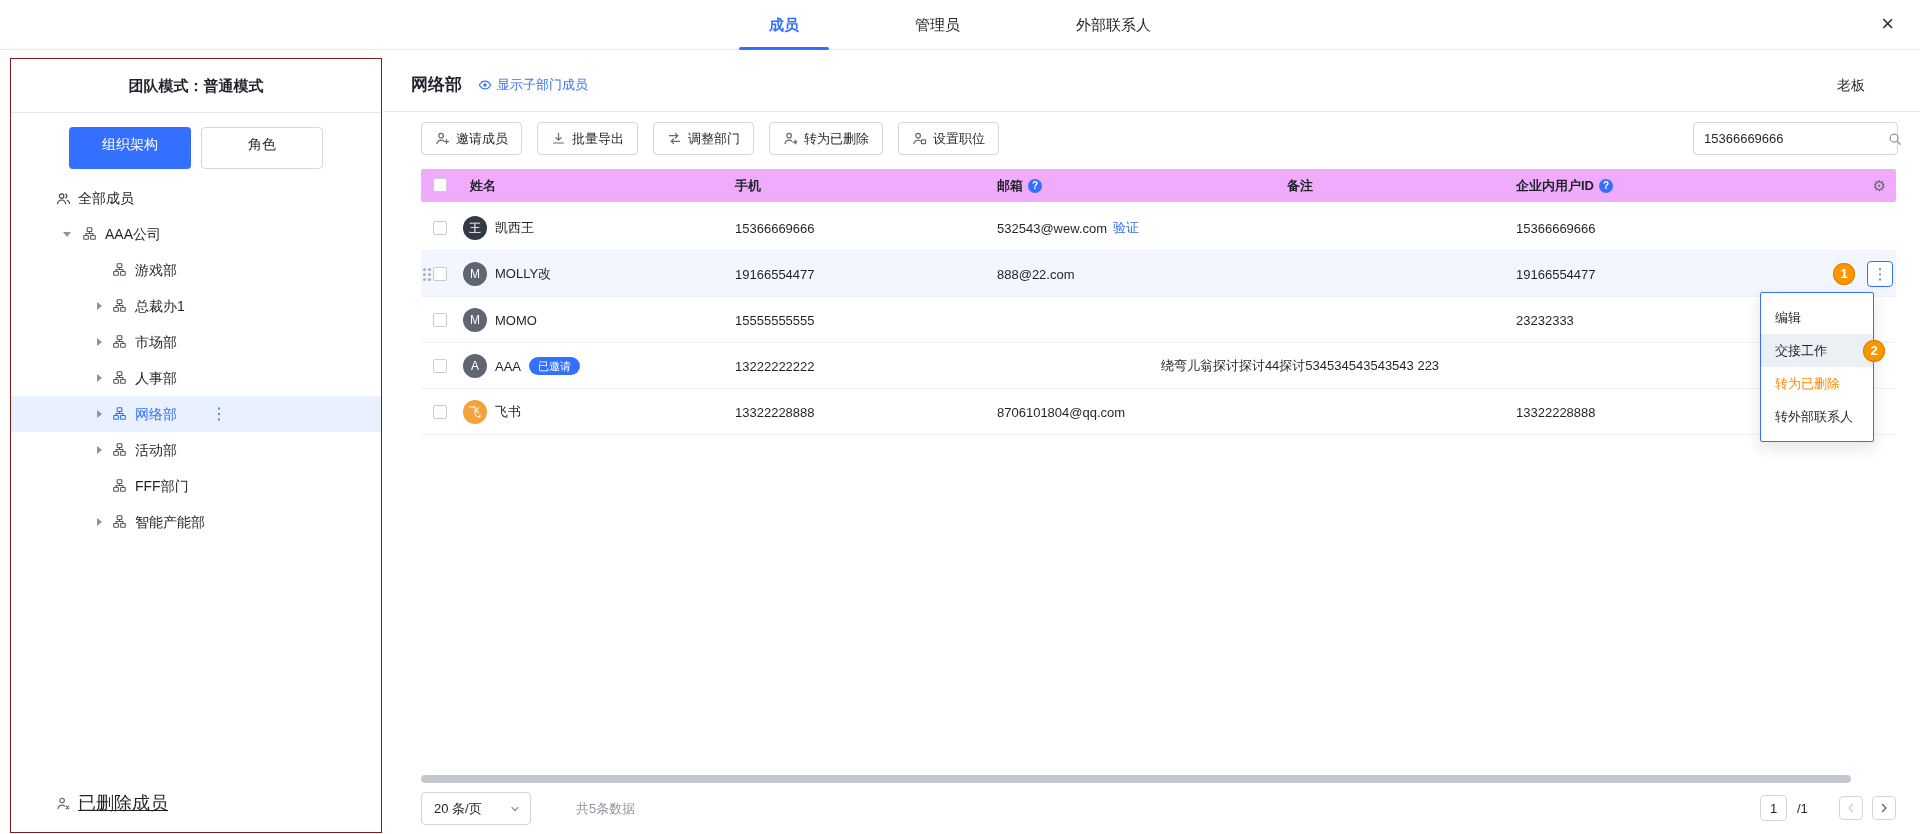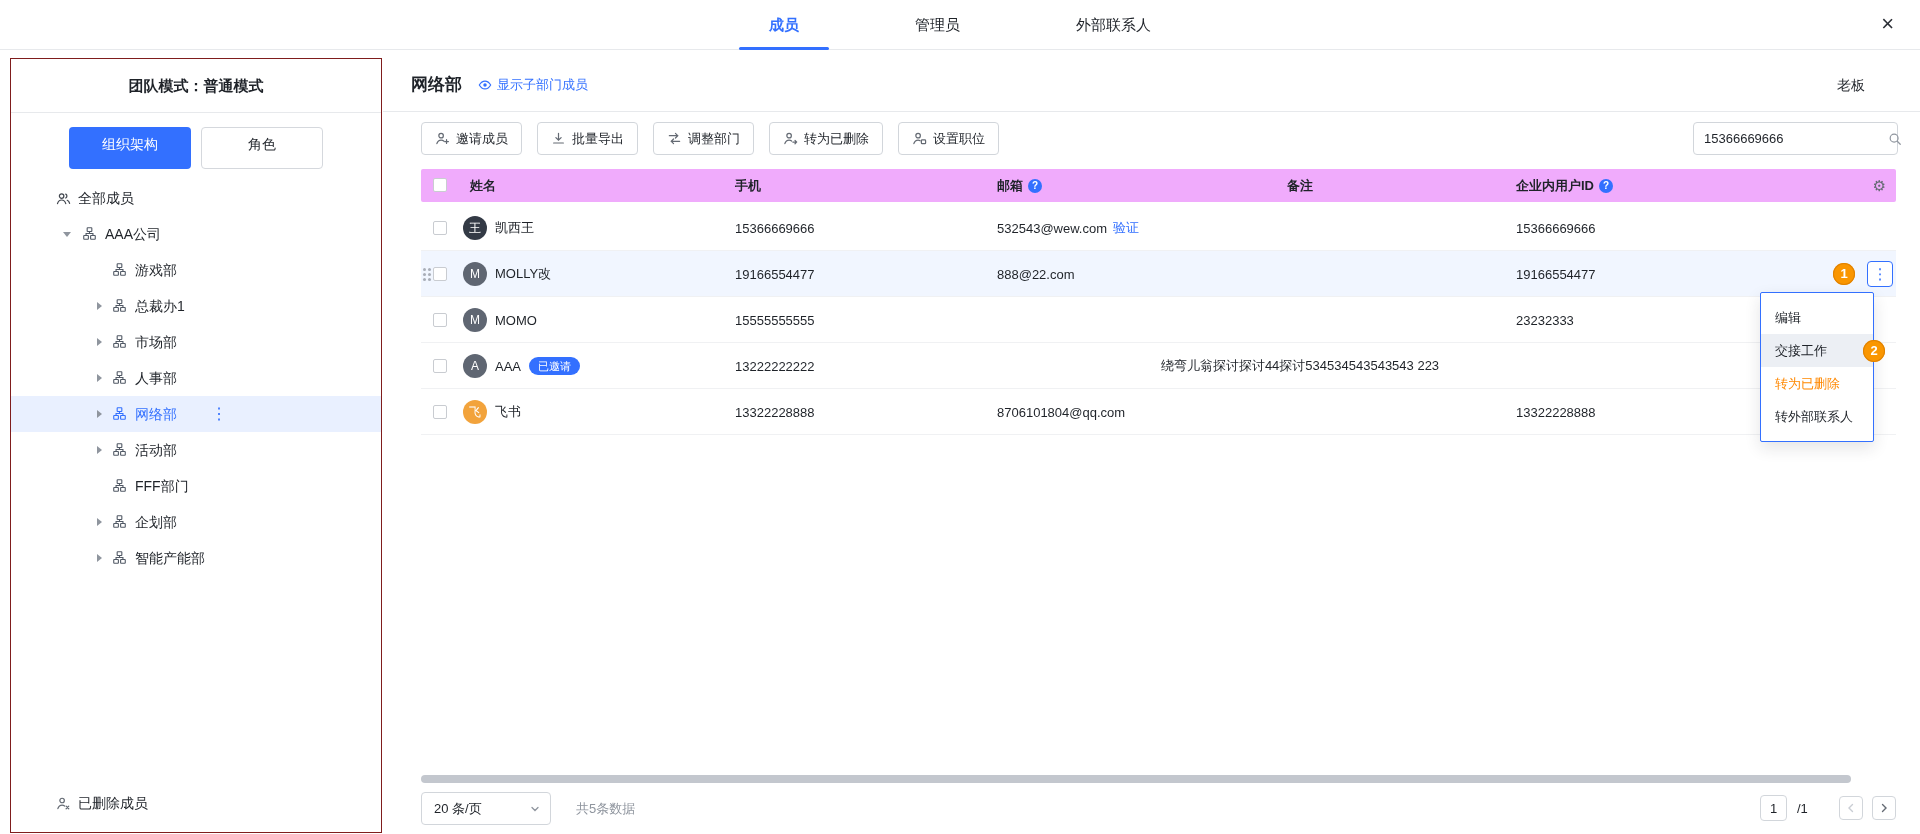--- a/index.html
+++ b/index.html
@@ -32,21 +32,21 @@
   .tree-item.lvl1 .caret { left:52px; }
   .tree-item.lvl1 .ic { left:72px; }
   .tree-item.lvl1 .lbl { left:94px; }
   .tree-item.all .ic { left:45px; color:#41464e; }
   .tree-item.all .lbl { left:67px; }
   .tree-item.sel { background:#e9f0ff; color:#3370ff; }
   .tree-item.sel .ic { color:#3370ff; }
   .tree-more { position:absolute; left:200px; top:0; line-height:36px; color:#3370ff; font-size:16px; cursor:pointer; }
   .deleted-row { position:absolute; left:0; right:0; bottom:11px; height:36px; cursor:pointer; }
   .deleted-row .ic { position:absolute; left:45px; top:11px; color:#646a73; }
-  .deleted-row .lbl { position:absolute; left:67px; line-height:36px; font-size:14px; }
+  .deleted-row .lbl { position:absolute; left:67px; line-height:36px; font-size:18px;text-decoration:underline; }
 
   
   .main { position:absolute; left:383px; top:58px; right:0; bottom:0; }
   .m-header { position:absolute; top:0; left:0; right:0; height:54px; border-bottom:1px solid #e7e9ec; }
   .m-title { position:absolute; left:28px; top:0; line-height:54px; font-size:17px; font-weight:bold; }
   .show-sub { position:absolute; left:95px; top:0; height:54px; display:flex; align-items:center; gap:5px; color:#3370ff; font-size:13px; cursor:pointer; text-decoration:none; }
   .corner-label { position:absolute; right:55px; top:0; line-height:54px; font-size:14px; }
 
   .toolbar { position:absolute; top:64px; left:38px; display:flex; gap:15px; }
   .tb { display:inline-flex; align-items:center; gap:6px; height:33px; padding:0 13px; background:#fff; border:1px solid #d2d6db; border-radius:4px; font-size:13px; color:#1f2329; cursor:pointer; font-family:inherit; }
@@ -81,21 +81,21 @@
 
   
   .menu { position:absolute; left:1760px; top:292px; width:114px; background:#fff; border:1px solid #3370ff; border-radius:2px; box-shadow:0 6px 16px rgba(31,35,41,.12); padding:8px 0; z-index:20; }
   .menu-item { height:33px; line-height:33px; padding-left:14px; font-size:13px; color:#1f2329; cursor:pointer; }
   .menu-item.hi { background:#eceff4; }
   .menu-item.warn { color:#ff8800; }
   .annot.a2 { position:absolute; right:-12px; top:47px; }
 
   
   .hscroll { position:absolute; left:421px; top:775px; width:1430px; height:8px; background:#c3c7ce; border-radius:4px; cursor:pointer; z-index:4; }
-  .psize { position:absolute; left:421px; top:792px; width:130px; height:33px; border:1px solid #d2d6db; border-radius:4px; display:flex; align-items:center; font-size:13px; cursor:pointer; background:#fff; }
+  .psize { position:absolute; left:421px; top:792px; width:110px; height:33px; border:1px solid #d2d6db; border-radius:4px; display:flex; align-items:center; font-size:13px; cursor:pointer; background:#fff; }
   .psize .pv { padding-left:12px; flex:1; }
   .psize .chev { margin-right:10px; display:flex; color:#8f959e; }
   .ptotal { position:absolute; left:576px; top:792px; line-height:33px; font-size:13px; color:#8f959e; }
   .pginput { position:absolute; left:1760px; top:795px; width:27px; height:26px; border:1px solid #d2d6db; border-radius:4px; text-align:center; font-size:13px; color:#1f2329; outline:none; font-family:inherit; }
   .pgslash { position:absolute; left:1797px; top:792px; line-height:33px; font-size:13px; }
   .pgbtn { position:absolute; top:796px; width:24px; height:24px; border:1px solid #d2d6db; border-radius:4px; background:#fff; display:flex; align-items:center; justify-content:center; cursor:pointer; }
   .pgbtn.prev { left:1839px; color:#c9cdd4; }
   .pgbtn.next { left:1872px; color:#646a73; }
 
   .help { display:inline-block; width:14px; height:14px; border-radius:50%; background:#3370ff; color:#fff; font-size:10px; line-height:14px; text-align:center; font-weight:bold; cursor:pointer; }
@@ -238,34 +238,20 @@
             <svg width="13" height="13" viewBox="0 0 14 14">
               <g fill="none" stroke="currentColor" stroke-width="1.2">
                 <rect x="4.5" y="0.8" width="5" height="4" rx="0.5"></rect>
                 <rect x="0.8" y="9.2" width="5" height="4" rx="0.5"></rect>
                 <rect x="8.2" y="9.2" width="5" height="4" rx="0.5"></rect>
                 <path d="M7 4.8v2.2M3.3 9.2V7h7.4v2.2"></path>
               </g>
             </svg>
           </span>
         <span class="lbl">FFF部门</span>
-      </div>
-      <div class="tree-item">
-        <span class="caret r"></span>
-        <span class="ic">
-            <svg width="13" height="13" viewBox="0 0 14 14">
-              <g fill="none" stroke="currentColor" stroke-width="1.2">
-                <rect x="4.5" y="0.8" width="5" height="4" rx="0.5"></rect>
-                <rect x="0.8" y="9.2" width="5" height="4" rx="0.5"></rect>
-                <rect x="8.2" y="9.2" width="5" height="4" rx="0.5"></rect>
-                <path d="M7 4.8v2.2M3.3 9.2V7h7.4v2.2"></path>
-              </g>
-            </svg>
-          </span>
-        <span class="lbl">企划部</span>
       </div>
       <div class="tree-item">
         <span class="caret r"></span>
         <span class="ic">
             <svg width="13" height="13" viewBox="0 0 14 14">
               <g fill="none" stroke="currentColor" stroke-width="1.2">
                 <rect x="4.5" y="0.8" width="5" height="4" rx="0.5"></rect>
                 <rect x="0.8" y="9.2" width="5" height="4" rx="0.5"></rect>
                 <rect x="8.2" y="9.2" width="5" height="4" rx="0.5"></rect>
                 <path d="M7 4.8v2.2M3.3 9.2V7h7.4v2.2"></path>

